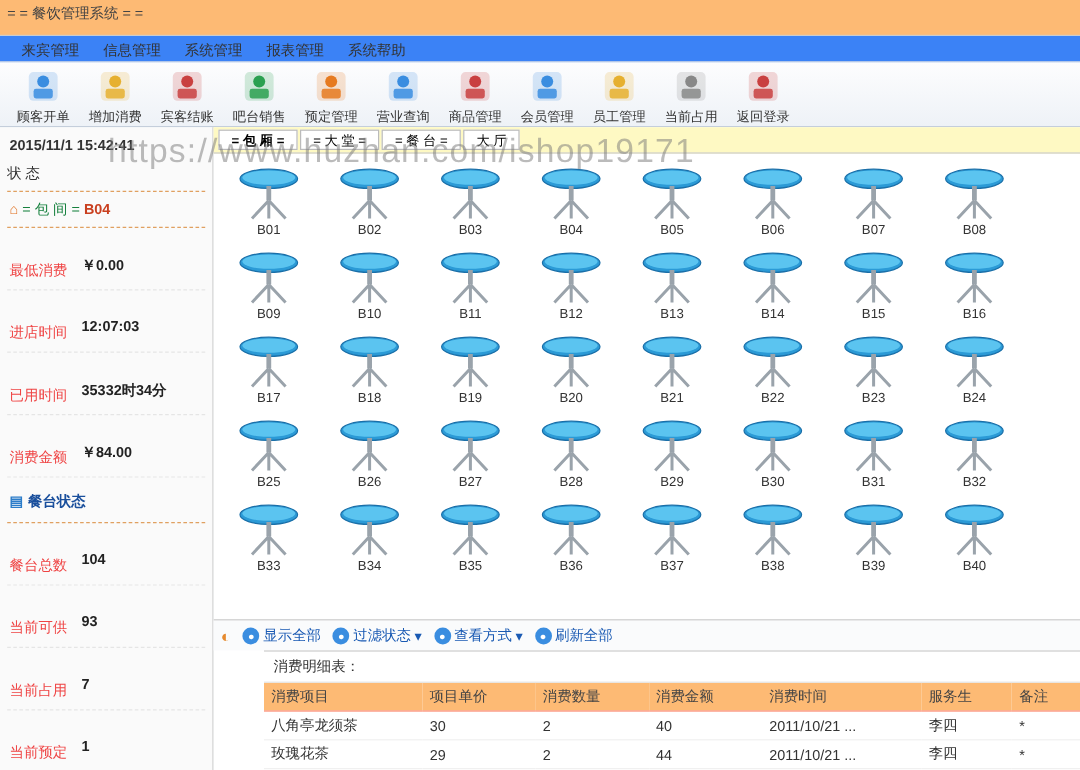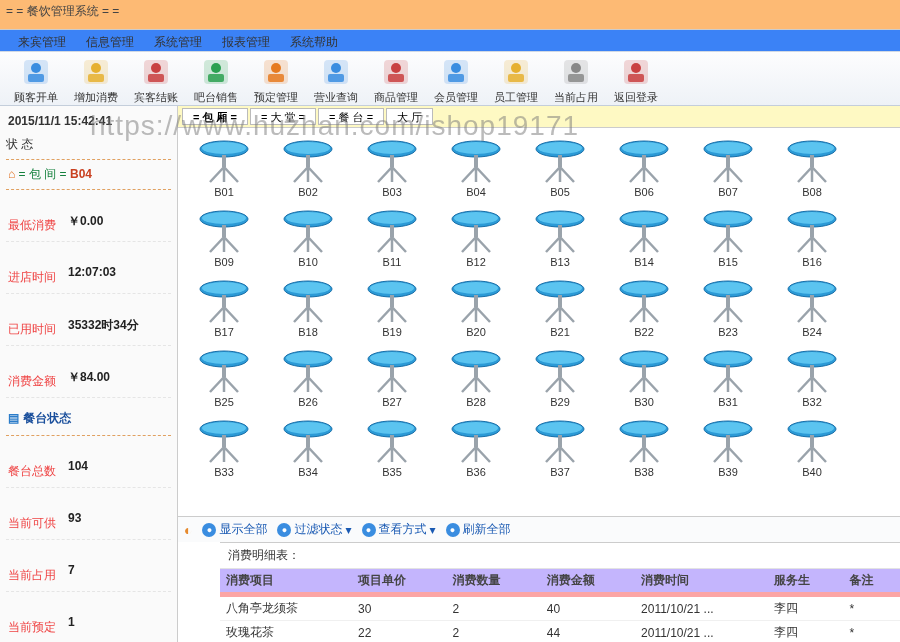--- a/index.html
+++ b/index.html
@@ -33,21 +33,21 @@
 .table-cell { width: 84px; text-align: center; padding: 4px 0 6px; cursor: pointer; }
 .table-cell .tico { width: 56px; height: 46px; margin: 0 auto; }
 .table-cell .tlbl { font-size: 11px; color: #333; margin-top: 2px; }
 .filterbar { height: 26px; border-top: 1px solid #ccc; background: #fafbfc; display: flex; align-items: center; padding: 0 6px; gap: 10px; }
 .filterbar .fbtn { color: #1a5ab3; cursor: pointer; font-size: 12px; display: flex; align-items: center; gap: 3px; }
 .fbtn .bico { width: 14px; height: 14px; border-radius: 50%; background: #3a8de0; display: inline-flex; align-items: center; justify-content: center; color: #fff; font-size: 9px; }
 .detail-pane { height: 108px; border-top: 1px solid #ccc; background: #fff; display: flex; flex-direction: column; margin-left: 42px; }
 .detail-title { padding: 4px 8px; color: #333; border-bottom: 1px solid #e3e3e3; }
 .detail-table { flex: 1; overflow: auto; }
 .detail-table table { width: 100%; border-collapse: collapse; font-size: 12px; }
-.detail-table th { text-align: left; padding: 3px 6px; background: #c4b5fd; border-bottom: 5px solid #fca5a5; color: #444; font-weight: bold; }
+.detail-table th { text-align: left; padding: 3px 6px; background: #fdba74; border-bottom: 1px solid #fca5a5; color: #444; font-weight: normal; }
 .detail-table td { padding: 3px 6px; border-bottom: 1px solid #f0f0f0; color: #333; }
 .watermark { position: absolute; top: 110px; left: 90px; font-size: 28px; color: rgba(120,120,120,0.5); font-family: Arial; letter-spacing: 1px; pointer-events: none; z-index: 99; }
 </style>
 </head>
 <body>
 
 <div class="titlebar">= = 餐饮管理系统 = =</div>
 
 <div class="menubar" id="menubar"><span>来宾管理</span><span>信息管理</span><span>系统管理</span><span>报表管理</span><span>系统帮助</span></div>
 
@@ -640,21 +640,21 @@
                 <td>八角亭龙须茶</td>
                 <td>30</td>
                 <td>2</td>
                 <td>40</td>
                 <td>2011/10/21 ...</td>
                 <td>李四</td>
                 <td>*</td>
               </tr>
               <tr>
                 <td>玫瑰花茶</td>
-                <td>22</td>
+                <td>29</td>
                 <td>2</td>
                 <td>44</td>
                 <td>2011/10/21 ...</td>
                 <td>李四</td>
                 <td>*</td>
               </tr>
             </tbody>
         </table>
       </div>
     </div>

